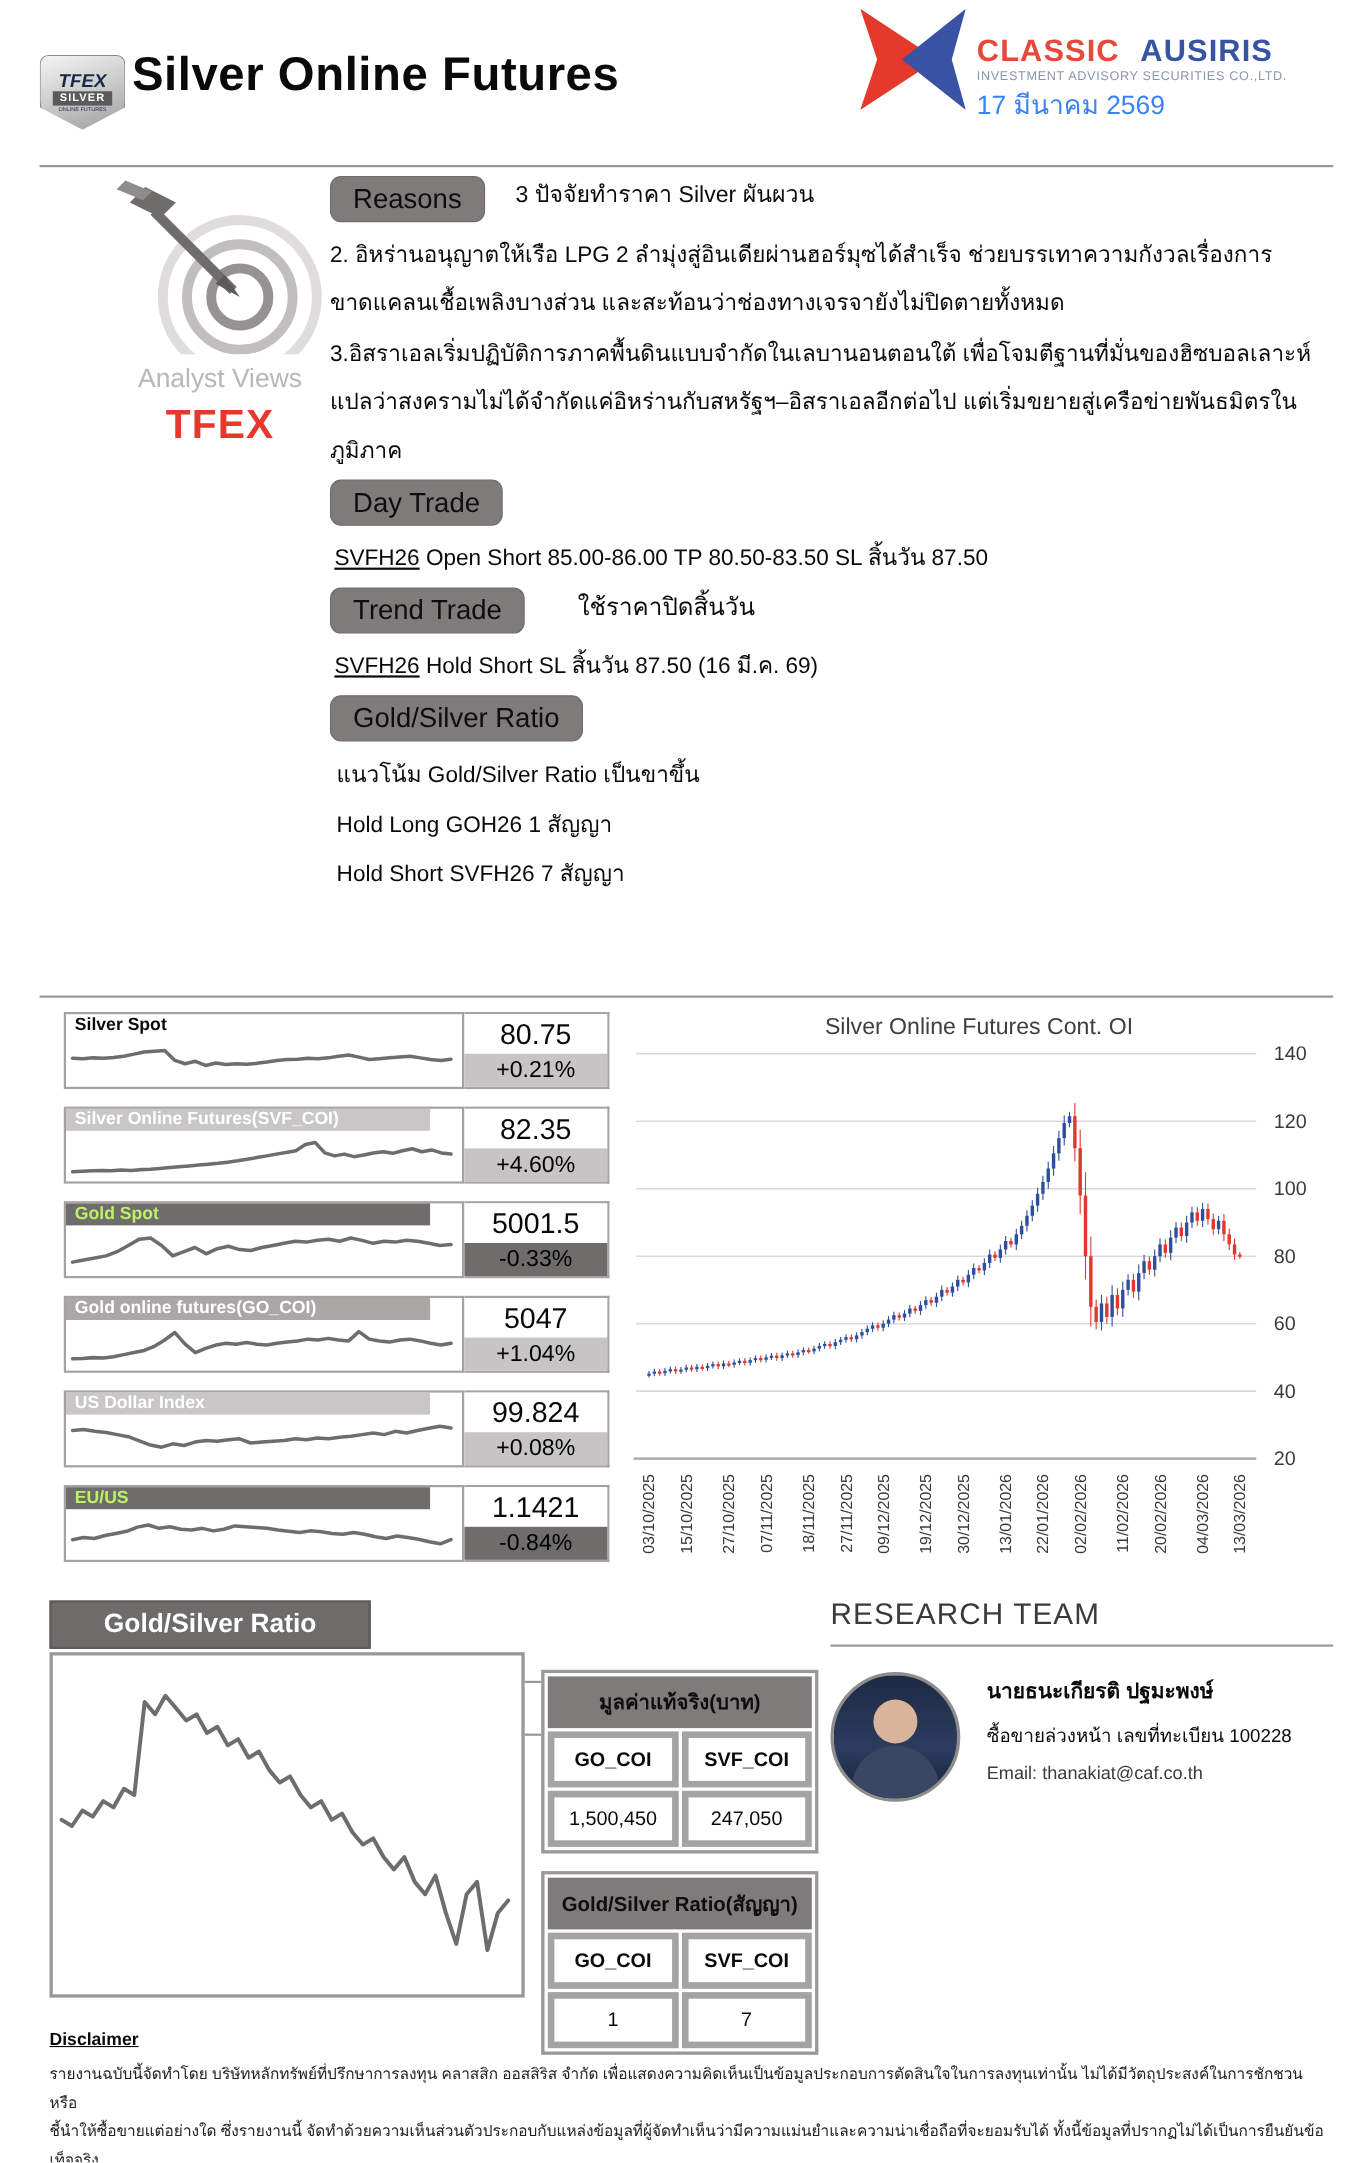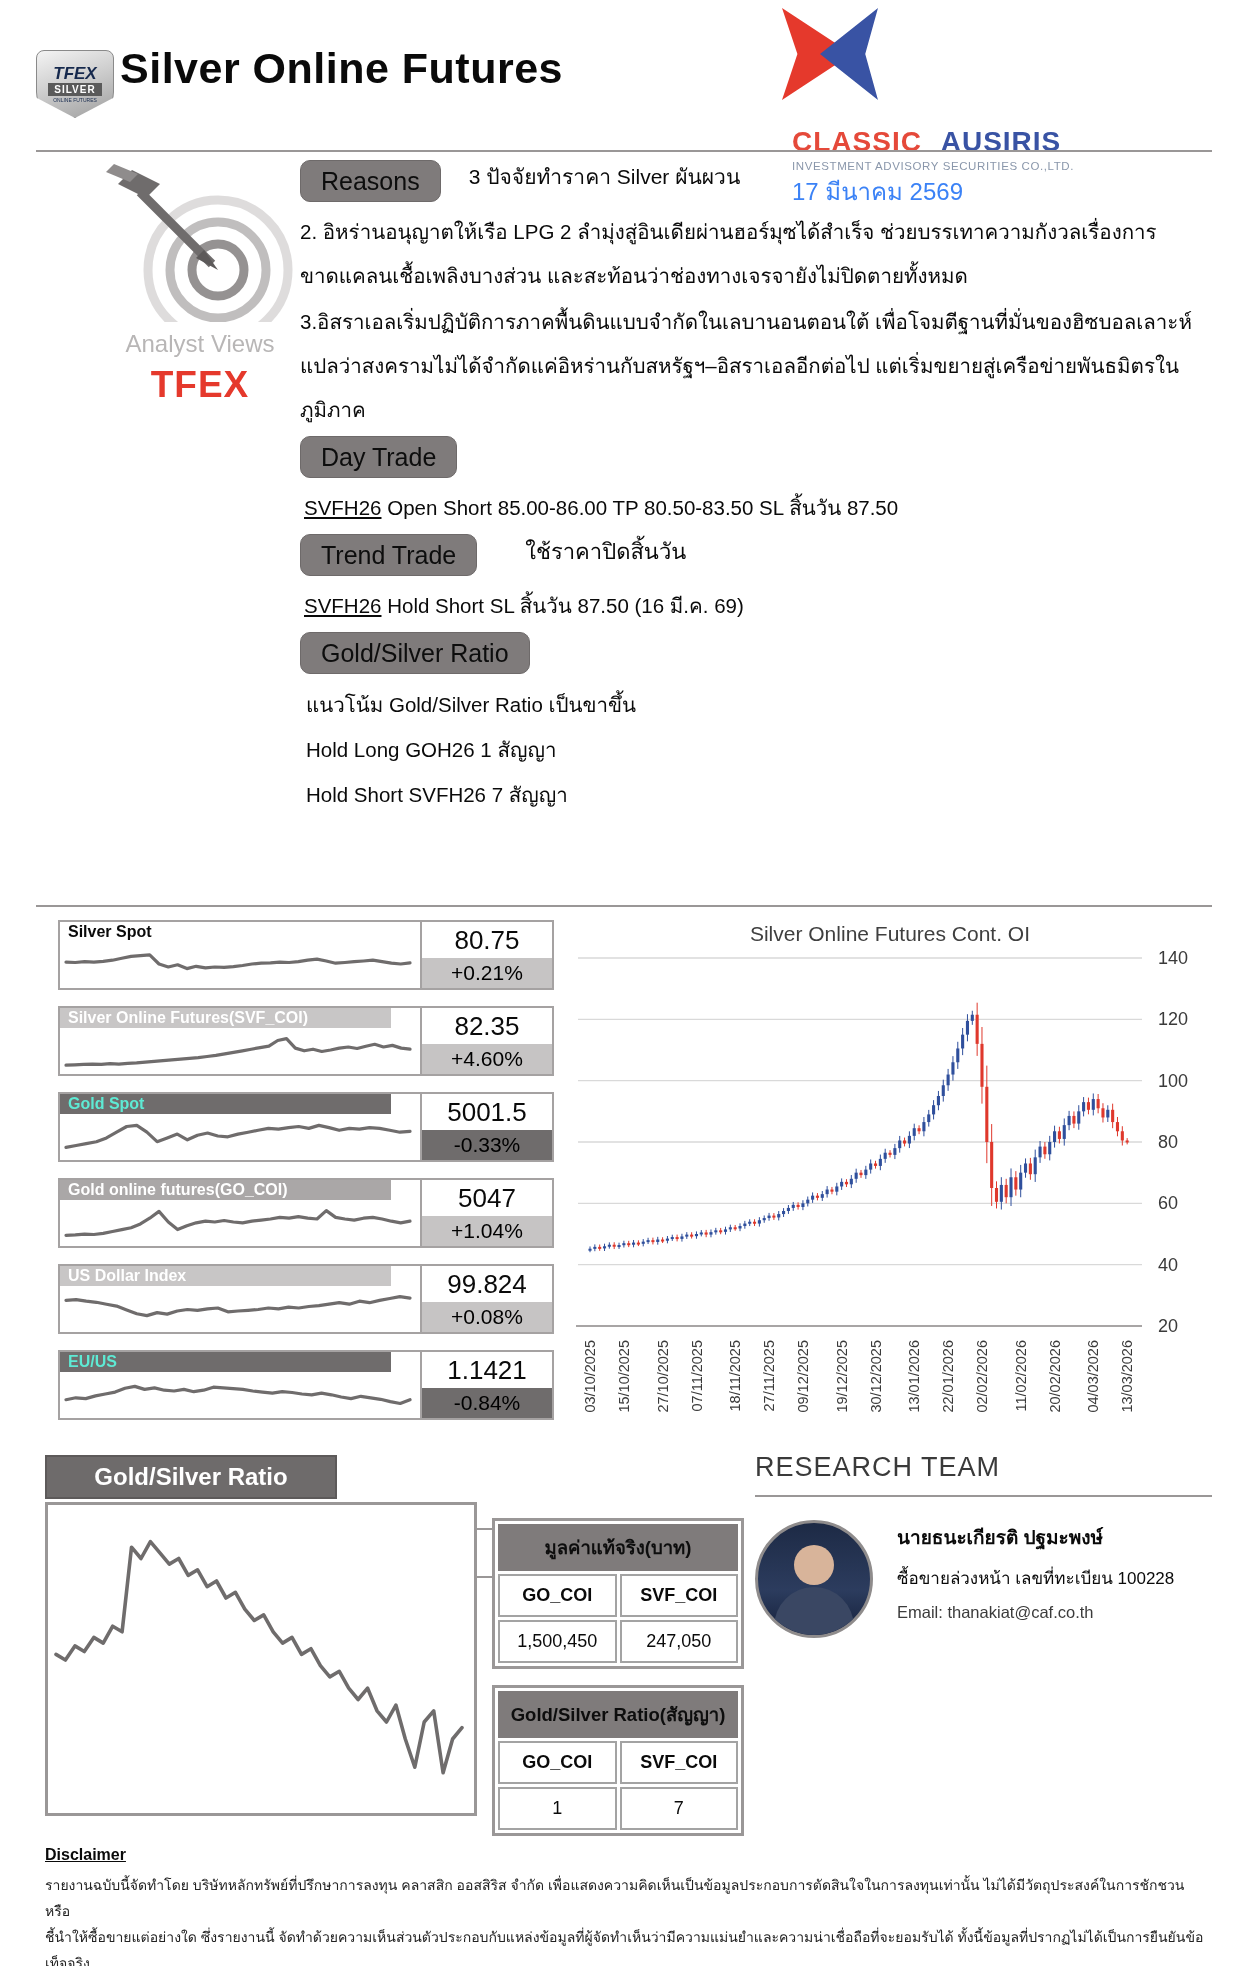--- a/index.html
+++ b/index.html
@@ -9,21 +9,21 @@
   
   .tfex-logo{position:absolute;left:36px;top:50px;width:76px;height:66px;
      background:linear-gradient(160deg,#f4f4f4 0%,#cfcfcf 45%,#9f9f9f 100%);
      border:1px solid #8a8a8a;border-radius:8px 8px 26px 26px;
      clip-path:polygon(0 0,100% 0,100% 70%,50% 100%,0 70%);
      display:flex;flex-direction:column;align-items:center;justify-content:center;}
   .tfex-t1{font-style:italic;font-weight:bold;font-size:17px;color:#16294d;line-height:18px;}
   .tfex-t2{font-size:10px;font-weight:bold;color:#fff;background:#5a5a5a;padding:0 6px;line-height:13px;letter-spacing:1px;}
   .tfex-t3{font-size:5px;color:#16294d;line-height:8px;}
   .main-title{position:absolute;left:120px;top:44px;font-size:43px;font-weight:700;letter-spacing:0.5px;}
-  .brand{position:absolute;left:782px;top:8px;width:440px;display:flex;flex-direction:column;}
+  .brand{position:absolute;left:782px;top:8px;width:440px;display:flex;}
   .brand-mark{position:relative;width:96px;height:92px;flex:0 0 96px;}
   .brand-red{position:absolute;left:0;top:0;width:70px;height:92px;background:#e5392c;
      clip-path:polygon(0 0,100% 50%,0 100%,22% 50%);}
   .brand-blue{position:absolute;left:38px;top:0;width:58px;height:92px;background:#3953a4;
      clip-path:polygon(100% 0,0 50%,100% 100%,78% 50%);}
   .brand-text{margin-left:10px;padding-top:22px;}
   .brand-line{font-size:28px;font-weight:600;letter-spacing:1px;white-space:nowrap;}
   .brand-classic{color:#e5493a;}
   .brand-ausiris{color:#3953a4;margin-left:10px;}
   .brand-sub{font-size:11.5px;color:#8a97ab;letter-spacing:0.6px;margin-top:2px;}
@@ -49,21 +49,21 @@
 
   
   .mid-divider{position:absolute;left:36px;top:905px;width:1176px;height:2px;background:#9a9797;}
   .panels{position:absolute;left:58px;top:920px;width:496px;}
   .panel-row{display:flex;height:70px;margin-bottom:16px;}
   .spark-box{position:relative;width:360px;border:2px solid #a5a2a2;background:#fff;}
   .spark-label{position:absolute;left:0;top:0;width:92%;font-size:16px;font-weight:bold;
      padding:1px 8px;box-sizing:border-box;white-space:nowrap;overflow:hidden;}
   .lbl-light-white{background:#c8c6c6;color:#ffffff;}
   .lbl-mid-white{background:#aaa7a7;color:#ffffff;}
-  .lbl-dark-white{background:#6f6c6c;color:#5eead4;}
+  .lbl-dark-white{background:#6f6c6c;color:#bef264;}
   .spark-svg{position:absolute;left:2px;bottom:1px;width:352px;height:48px;}
   .value-box{width:130px;border:2px solid #a5a2a2;border-left:none;display:flex;flex-direction:column;}
   .q-value{flex:1.2;display:flex;align-items:center;justify-content:center;font-size:26px;background:#fff;}
   .q-change{flex:1;display:flex;align-items:center;justify-content:center;font-size:21px;color:#000;}
   .chg-up{background:#c6c4c4;}
   .chg-down{background:#6f6c6c;}
 
   
   .candle-wrap{position:absolute;left:560px;top:922px;width:660px;}
   .candle-title{text-align:center;font-size:21px;color:#3f3f3f;margin-bottom:4px;}
@@ -80,21 +80,21 @@
   .ratio-box{position:absolute;left:45px;top:1502px;width:432px;height:314px;border:3px solid #9a9797;
      box-sizing:border-box;background:#fff;}
   .ratio-svg{width:100%;height:100%;}
 
   .tables-col{position:absolute;left:492px;top:1518px;width:252px;}
   .tbl{border:3px solid #9a9797;background:#fff;padding:3px;margin-bottom:16px;}
   .tbl-title{background:#7f7b7b;color:#0d0d0d;font-weight:bold;font-size:18.5px;text-align:center;
      padding:9px 2px;margin-bottom:3px;}
   .tbl-row{display:flex;gap:3px;margin-bottom:3px;}
   .tbl-row:last-child{margin-bottom:0;}
-  .tbl-cell{flex:1;border:2px solid #a3a3a3;text-align:center;font-size:18px;padding:9px 0;background:#fff;}
+  .tbl-cell{flex:1;border:6px solid #a3a3a3;text-align:center;font-size:18px;padding:9px 0;background:#fff;}
   .tbl-colhead{font-weight:bold;}
 
   .profile{position:absolute;left:755px;top:1520px;width:460px;display:flex;}
   .avatar{width:112px;height:112px;border-radius:50%;border:3px solid #8f8c8c;flex:0 0 112px;
      background:linear-gradient(180deg,#1d2a45 0%,#2c3c5e 60%,#15203a 100%);position:relative;overflow:hidden;}
   .avatar-head{position:absolute;left:36px;top:22px;width:40px;height:40px;border-radius:50%;background:#d8b49a;}
   .avatar-body{position:absolute;left:16px;top:64px;width:80px;height:52px;border-radius:40px 40px 0 0;background:#3a4763;}
   .profile-text{margin-left:24px;padding-top:2px;}
   .p-name{font-size:19px;font-weight:bold;margin-bottom:12px;}
   .p-role{font-size:17px;margin-bottom:12px;}

